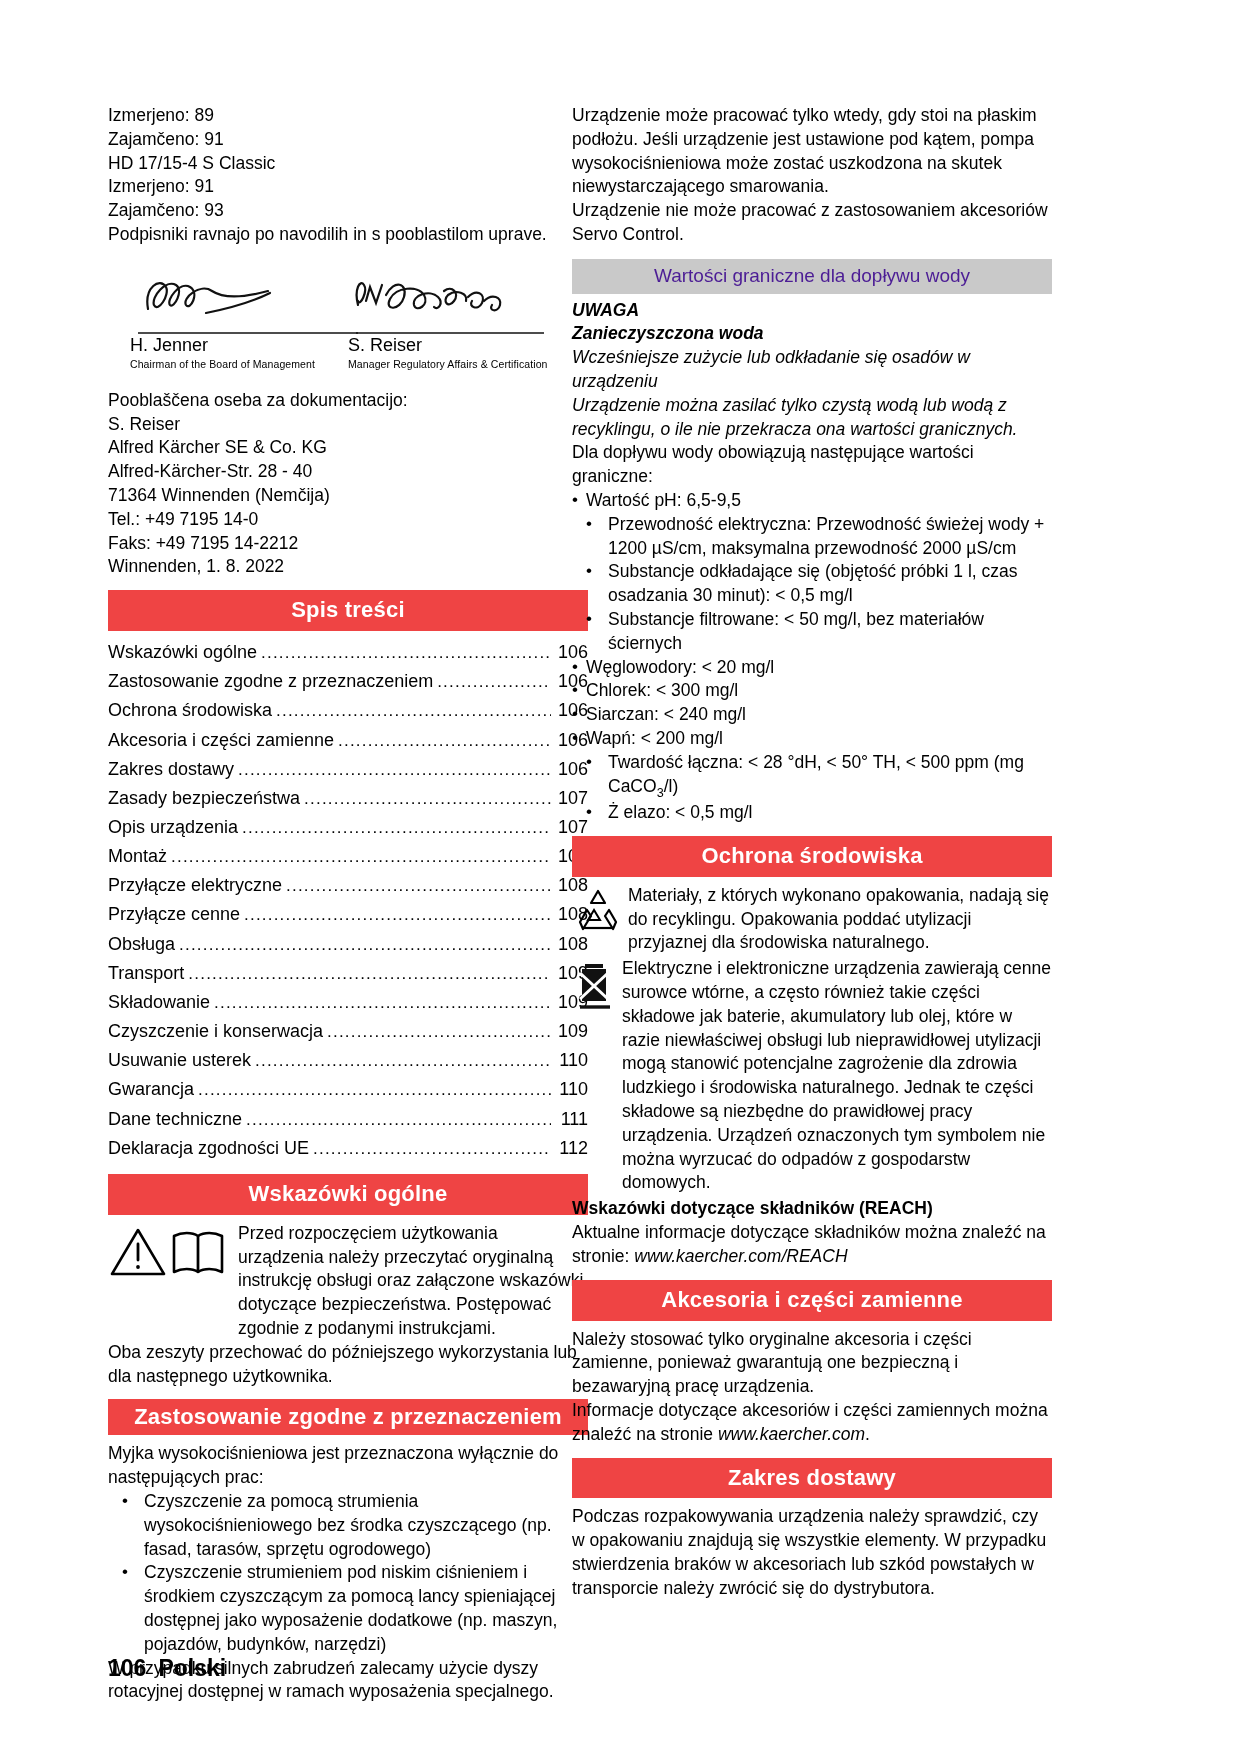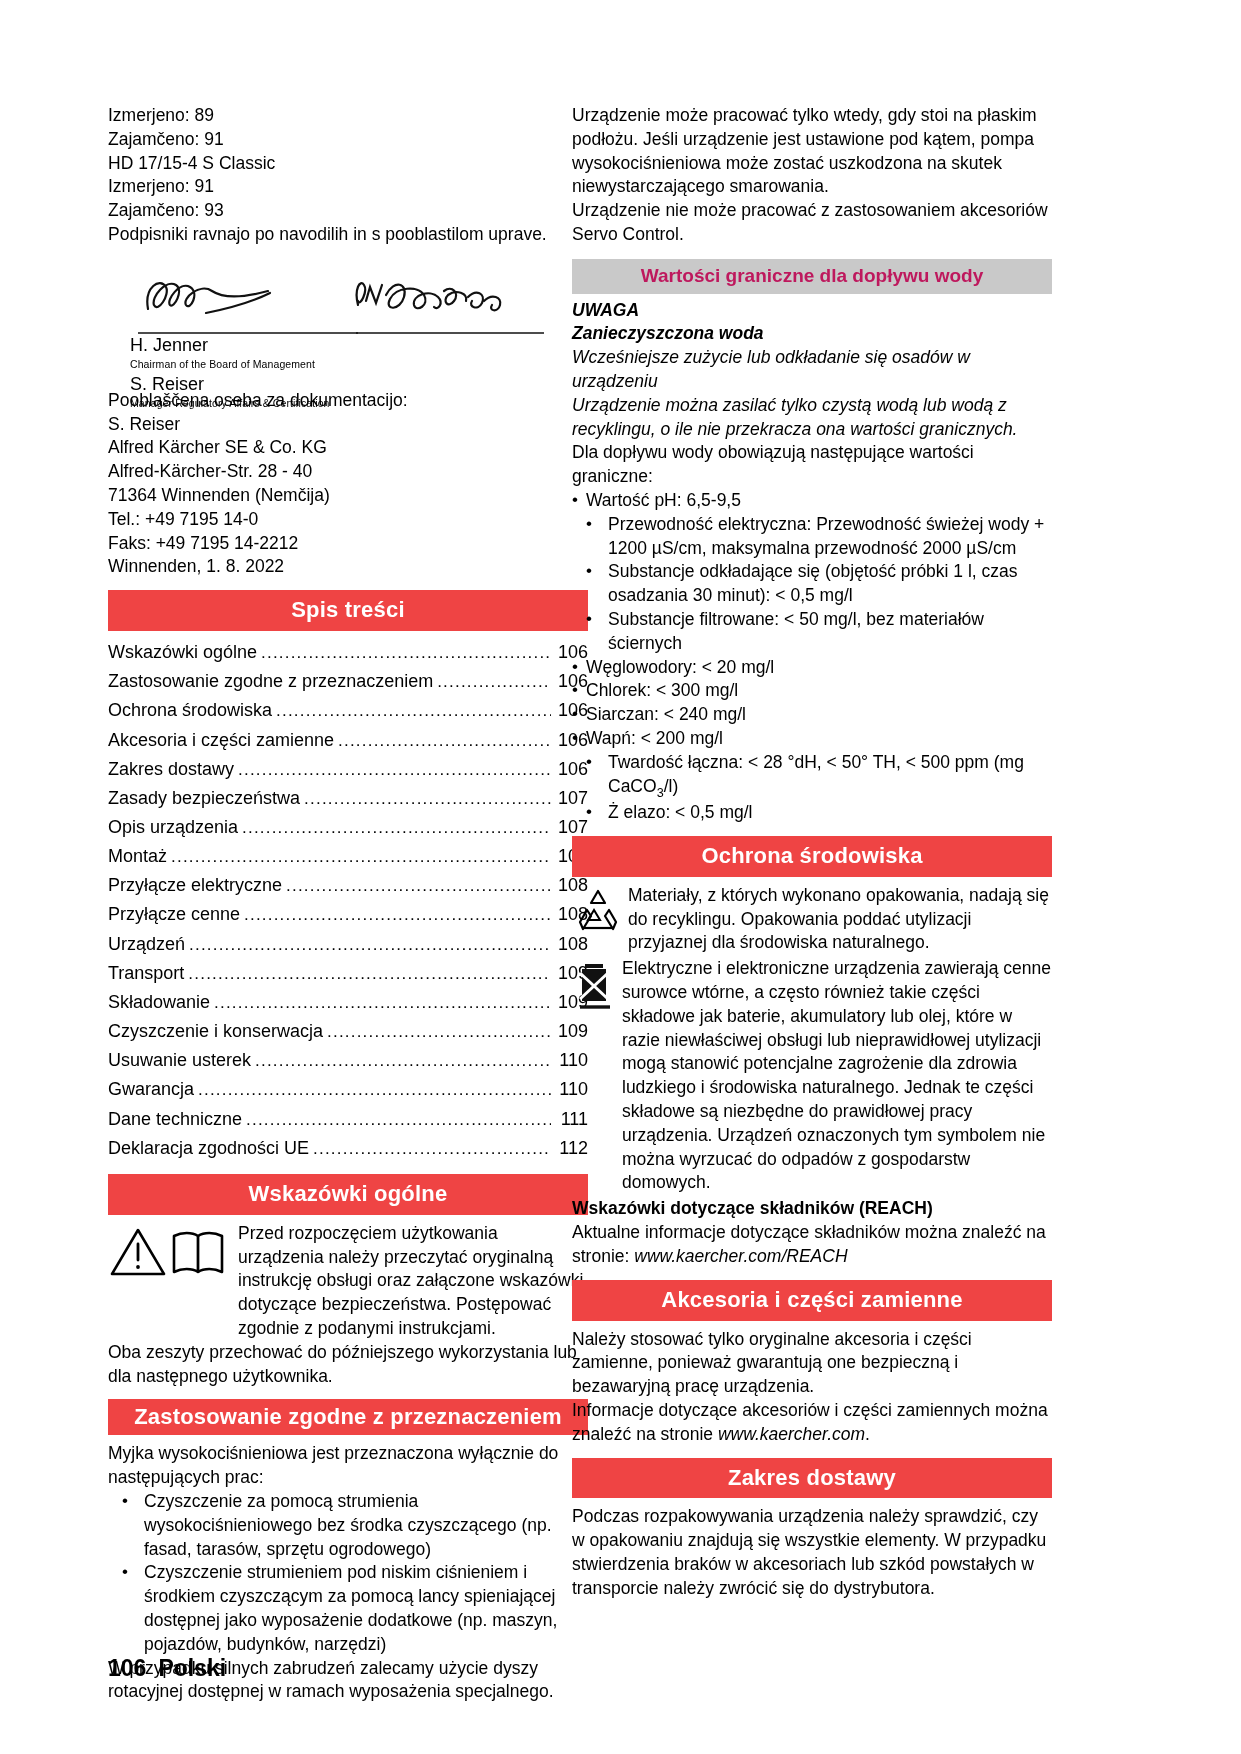--- a/index.html
+++ b/index.html
@@ -41,23 +41,23 @@
     font-weight: bold;
     font-size: 22px;
     padding: 5px 0 6px 0;
     margin: 11px 0 7px 0;
     letter-spacing: 0.2px;
   }
   .section-bar.two-line { line-height: 1.14; }
 
   .grey-bar {
     background: #c9c9c9;
-    color: #be185d;
+    color: #4c1d95;
     text-align: center;
-    font-weight: bold;
+    font-weight: normal;
     font-size: 19px;
     padding: 4px 0 5px 0;
     margin: 12px 0 5px 0;
   }
 
   
   .toc-row {
     display: flex;
     align-items: baseline;
     font-size: 18px;
@@ -168,21 +168,21 @@
           <path d="M336 30 C344 24, 352 32, 346 40 C340 48, 334 40, 340 34 C348 28, 360 32, 358 40"></path>
           <path d="M360 36 C368 28, 378 32, 374 42 C370 50, 360 46, 364 40"></path>
           <path d="M376 40 C384 32, 394 36, 392 44 C390 52, 380 50, 384 44"></path>
         </g>
         <g stroke="#111" stroke-width="1.6" fill="none">
           <path d="M30 72 L250 72"></path>
           <path d="M248 72 L436 72"></path>
         </g>
       </svg>
       <div style="position:absolute; left:22px; top:72px;">
-        <div style="display:flex;flex-direction:column;">
+        <div style="display:flex;">
           <div style="width:218px;">
             <div class="sig-name">H. Jenner</div>
             <div class="sig-role">Chairman of the Board of Management</div>
           </div>
           <div style="width:240px;">
             <div class="sig-name">S. Reiser</div>
             <div class="sig-role">Manager Regulatory Affairs &amp; Certification</div>
           </div>
         </div>
       </div>
@@ -246,21 +246,21 @@
         <span class="toc-label">Przyłącze elektryczne</span>
         <span class="toc-dots">................................................................</span>
         <span class="toc-page">108</span>
       </div>
       <div class="toc-row">
         <span class="toc-label">Przyłącze cenne</span>
         <span class="toc-dots">................................................................</span>
         <span class="toc-page">108</span>
       </div>
       <div class="toc-row">
-        <span class="toc-label">Urządzeń</span>
+        <span class="toc-label">Obsługa</span>
         <span class="toc-dots">................................................................</span>
         <span class="toc-page">108</span>
       </div>
       <div class="toc-row">
         <span class="toc-label">Transport</span>
         <span class="toc-dots">................................................................</span>
         <span class="toc-page">109</span>
       </div>
       <div class="toc-row">
         <span class="toc-label">Składowanie</span>

